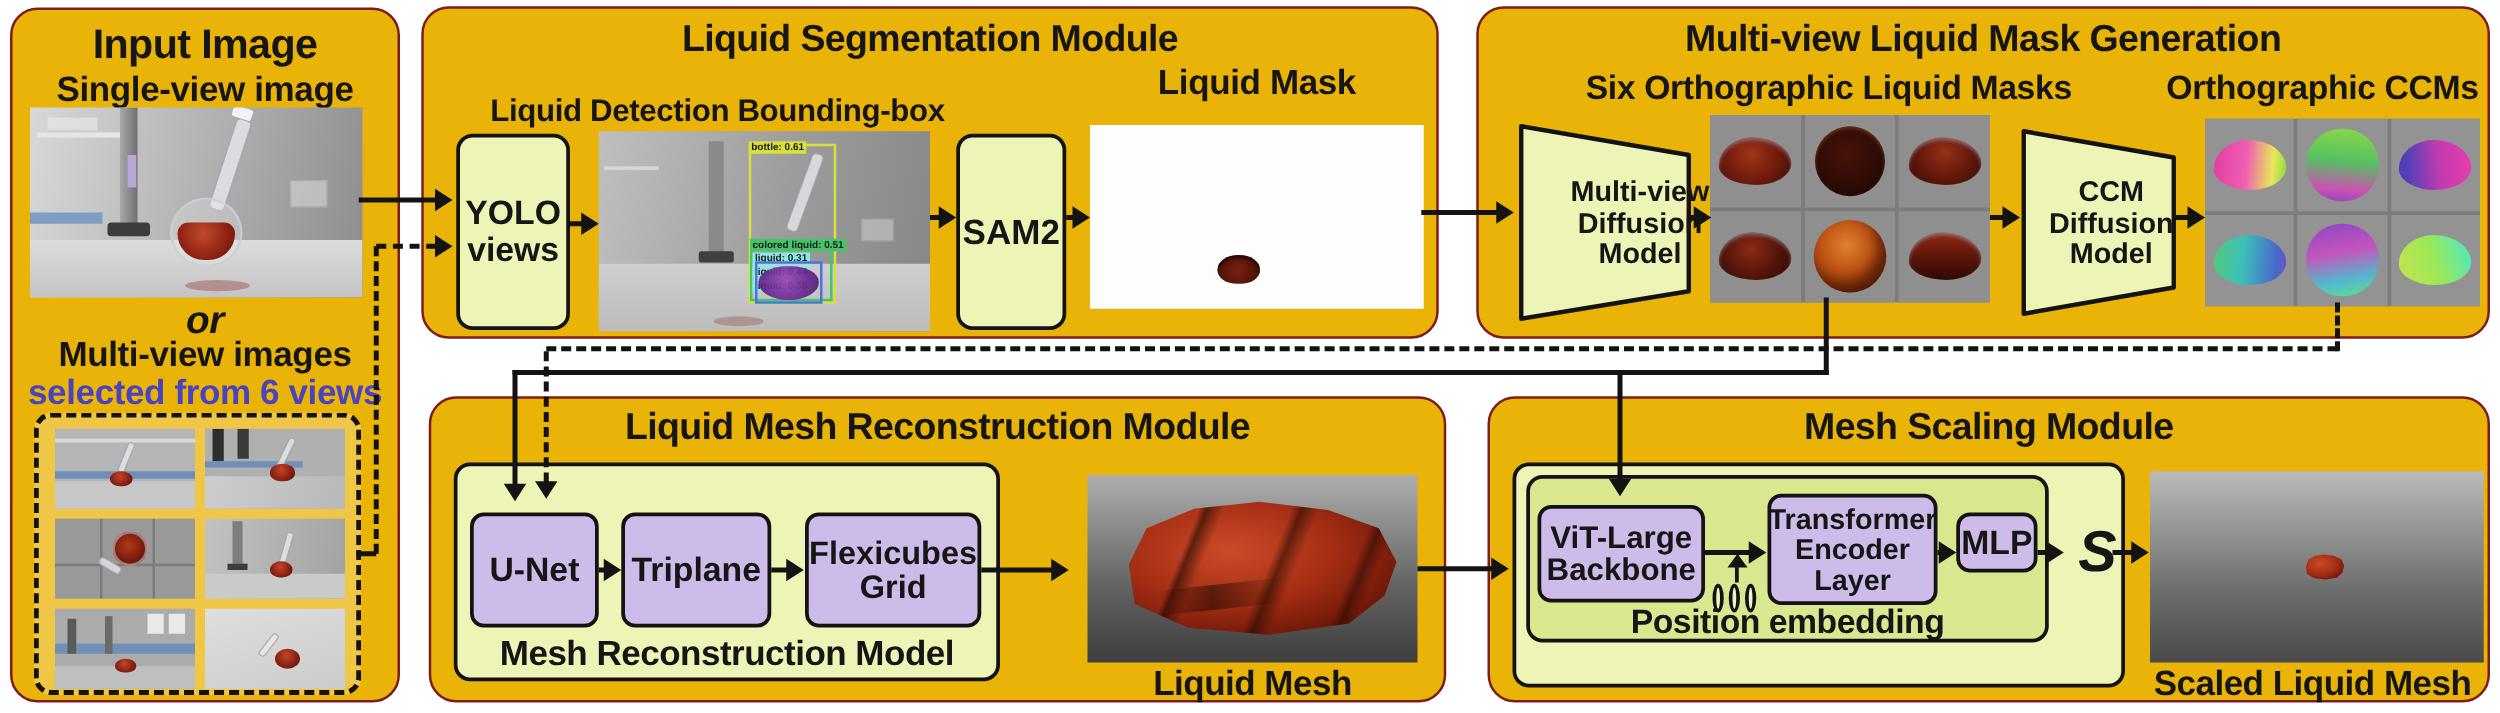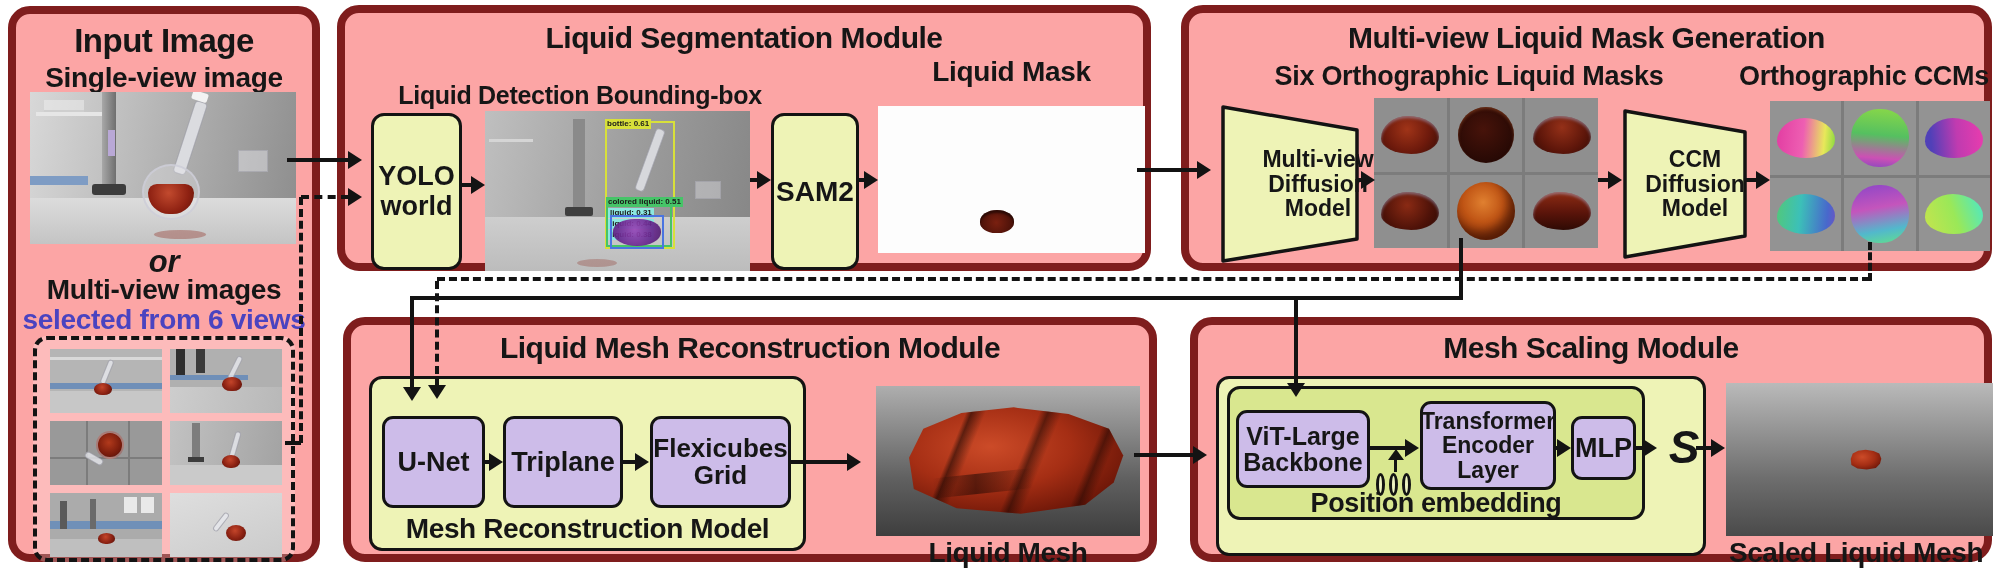--- a/index.html
+++ b/index.html
@@ -1,19 +1,19 @@
 <!DOCTYPE html>
 <html><head>
 <meta charset="utf-8">
 <style>
   html,body{margin:0;padding:0;background:#ffffff;}
   *{box-sizing:border-box;font-family:"Liberation Sans",sans-serif;}
   #canvas{position:relative;width:2000px;height:570px;background:#ffffff;color:#161616;overflow:hidden;}
   .abs{position:absolute;}
-  .panel{position:absolute;background:#fca5a5;border:8px solid #7f1d1d;border-radius:22px;}
+  .panel{position:absolute;background:#eab308;border:2px solid #7f1d1d;border-radius:22px;}
   .ptitle{position:absolute;left:0;width:100%;text-align:center;font-weight:bold;font-size:30px;letter-spacing:-0.5px;}
   .sub{position:absolute;text-align:center;font-weight:bold;font-size:25px;letter-spacing:-0.3px;}
   .ybox{position:absolute;background:#eef3b6;border:3px solid #131313;border-radius:13px;display:flex;align-items:center;justify-content:center;text-align:center;font-weight:bold;}
   .gbox{position:absolute;background:#d9e78f;border:3px solid #131313;border-radius:13px;}
   .cbox{position:absolute;background:#cdbce9;border:3px solid #131313;border-radius:11px;display:flex;align-items:center;justify-content:center;text-align:center;font-weight:bold;line-height:1.05;}
   .lbl{position:absolute;text-align:center;font-weight:bold;font-size:28px;letter-spacing:-0.4px;}
   
   .hl{position:absolute;height:4px;background:#131313;}
   .hl.head:after{content:"";position:absolute;right:-13px;top:-7px;width:0;height:0;border-top:9px solid transparent;border-bottom:9px solid transparent;border-left:14px solid #131313;}
   .vl{position:absolute;width:4px;background:#131313;}
@@ -114,21 +114,21 @@
         <div class="blob-red" style="left:56px;top:32px;width:20px;height:16px;border-radius:50%;"></div>
       </div>
     </div>
   </div>
 
   <div class="panel" style="left:337px;top:5px;width:814px;height:266px;">
     <div class="ptitle" style="top:8px;">Liquid Segmentation Module</div>
     <div class="sub" style="left:30px;top:68px;width:410px;">Liquid Detection Bounding-box</div>
     <div class="sub" style="left:533px;top:43px;width:267px;font-size:28px;">Liquid Mask</div>
 
-    <div class="ybox" style="left:26px;top:100px;width:91px;height:157px;font-size:27px;line-height:1.1;padding:0 6px;">YOLO world</div>
+    <div class="ybox" style="left:26px;top:100px;width:91px;height:157px;font-size:27px;line-height:1.1;padding:0 6px;">YOLO views</div>
 
     <div class="img" style="left:140px;top:98px;width:265px;height:160px;background:linear-gradient(100deg,#bfbfbf,#9c9c9c 55%,#868686);">
       <div class="abs" style="left:0;bottom:0;width:100%;height:54px;background:linear-gradient(180deg,#cecece,#bcbcbc);"></div>
       <div class="abs" style="left:88px;top:8px;width:12px;height:92px;background:#8a8a8a;"></div>
       <div class="abs" style="left:80px;top:96px;width:28px;height:9px;background:#3f3f3f;border-radius:2px;"></div>
       <div class="abs" style="left:4px;top:28px;width:44px;height:3px;background:#d5d5d5;"></div>
       <div class="neck" style="left:160px;top:16px;width:10px;height:66px;transform:rotate(20deg);"></div>
       <div class="abs" style="left:210px;top:70px;width:26px;height:18px;background:rgba(230,230,235,.4);border:1px solid rgba(150,150,160,.5);"></div>
 
       <div class="abs" style="left:120px;top:10px;width:70px;height:128px;border:2px solid #d8e03a;"></div>
@@ -242,21 +242,21 @@
     </div>
     <div class="lbl" style="left:525px;top:212px;width:264px;">Liquid Mesh</div>
   </div>
 
   <div class="panel" style="left:1190px;top:317px;width:802px;height:245px;">
     <div class="ptitle" style="top:6px;">Mesh Scaling Module</div>
     <div class="ybox" style="left:18px;top:51px;width:490px;height:180px;"></div>
     <div class="gbox" style="left:29px;top:61px;width:418px;height:134px;"></div>
     <div class="cbox" style="left:38px;top:85px;width:134px;height:78px;font-size:25px;padding:0 6px;">ViT-Large Backbone</div>
     <div class="cbox" style="left:222px;top:76px;width:136px;height:89px;font-size:23px;padding:0 4px;">Transformer Encoder Layer</div>
-    <div class="cbox" style="left:373px;top:91px;width:65px;height:64px;font-size:27px;">MLP</div>
+    <div class="cbox" style="left:373px;top:91px;width:65px;height:48px;font-size:27px;">MLP</div>
     <div class="lbl" style="left:29px;top:163px;width:418px;font-size:27px;">Position embedding</div>
 
     <div class="abs" style="left:176px;top:148px;">
       <span class="oval"></span><span class="oval"></span><span class="oval"></span>
     </div>
     <div class="vl" style="left:196px;top:133px;height:14px;width:3px;"></div>
     <div class="abs" style="left:190px;top:124px;width:0;height:0;border-left:8px solid transparent;border-right:8px solid transparent;border-bottom:11px solid #131313;"></div>
 
     <div class="hl head" style="left:172px;top:121px;width:36px;"></div>
     <div class="hl head" style="left:358px;top:121px;width:2px;"></div>

